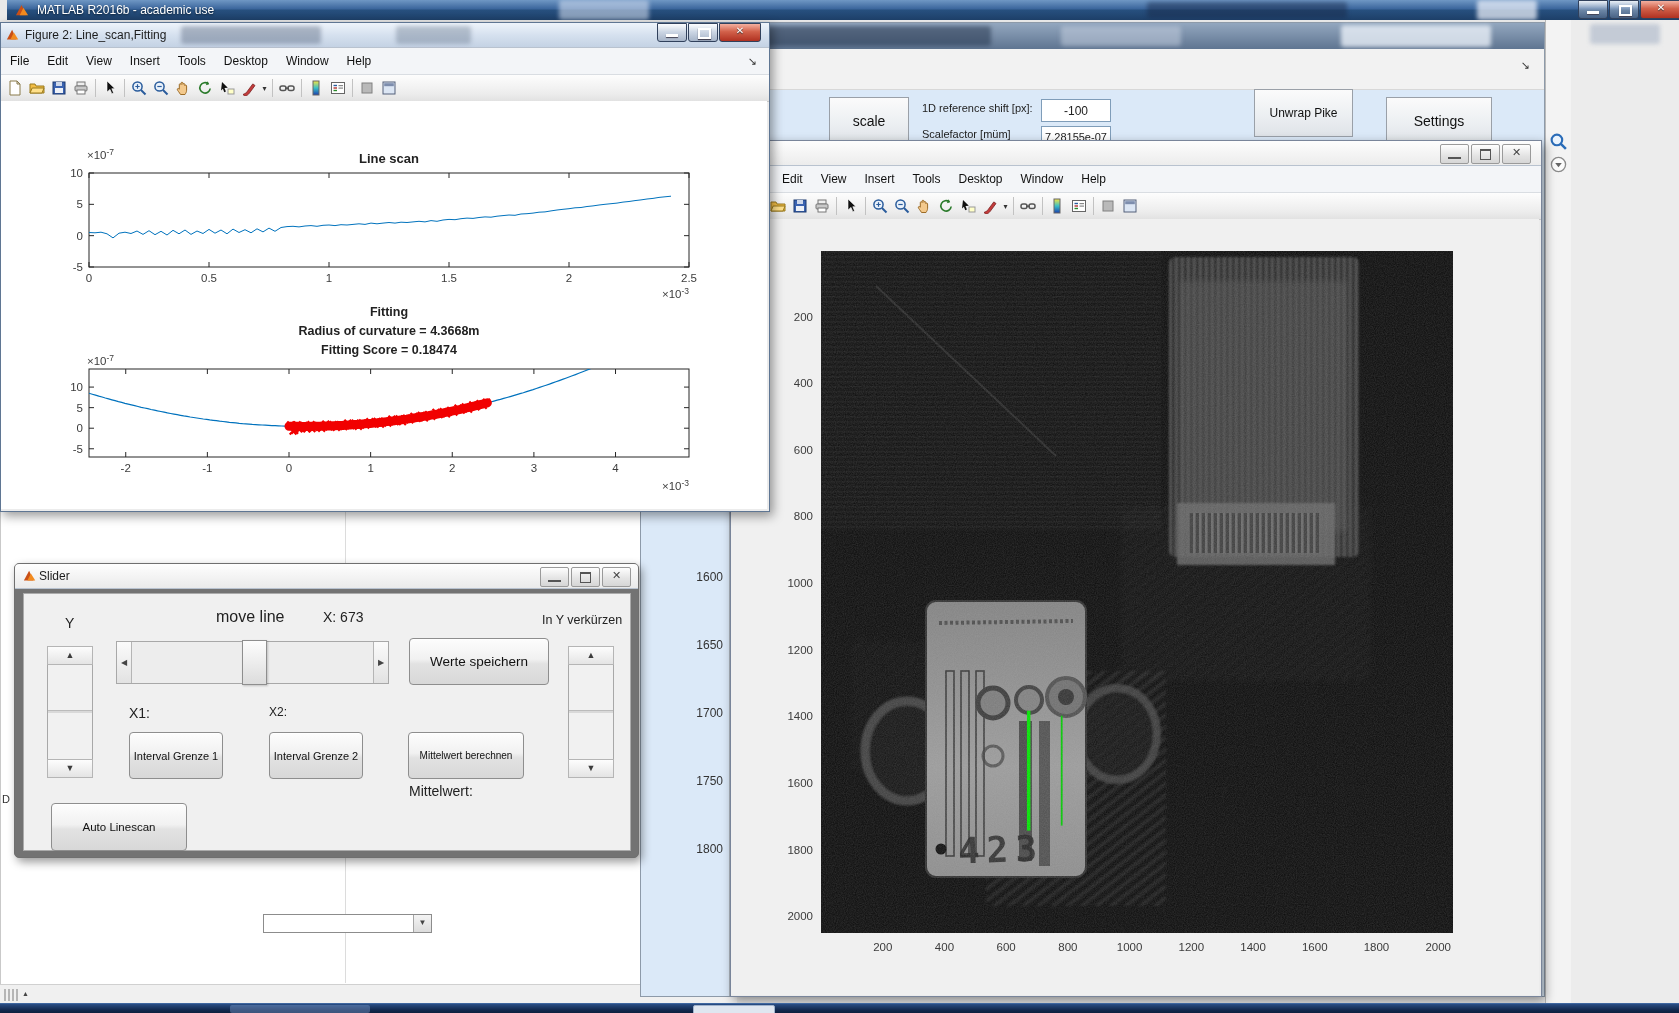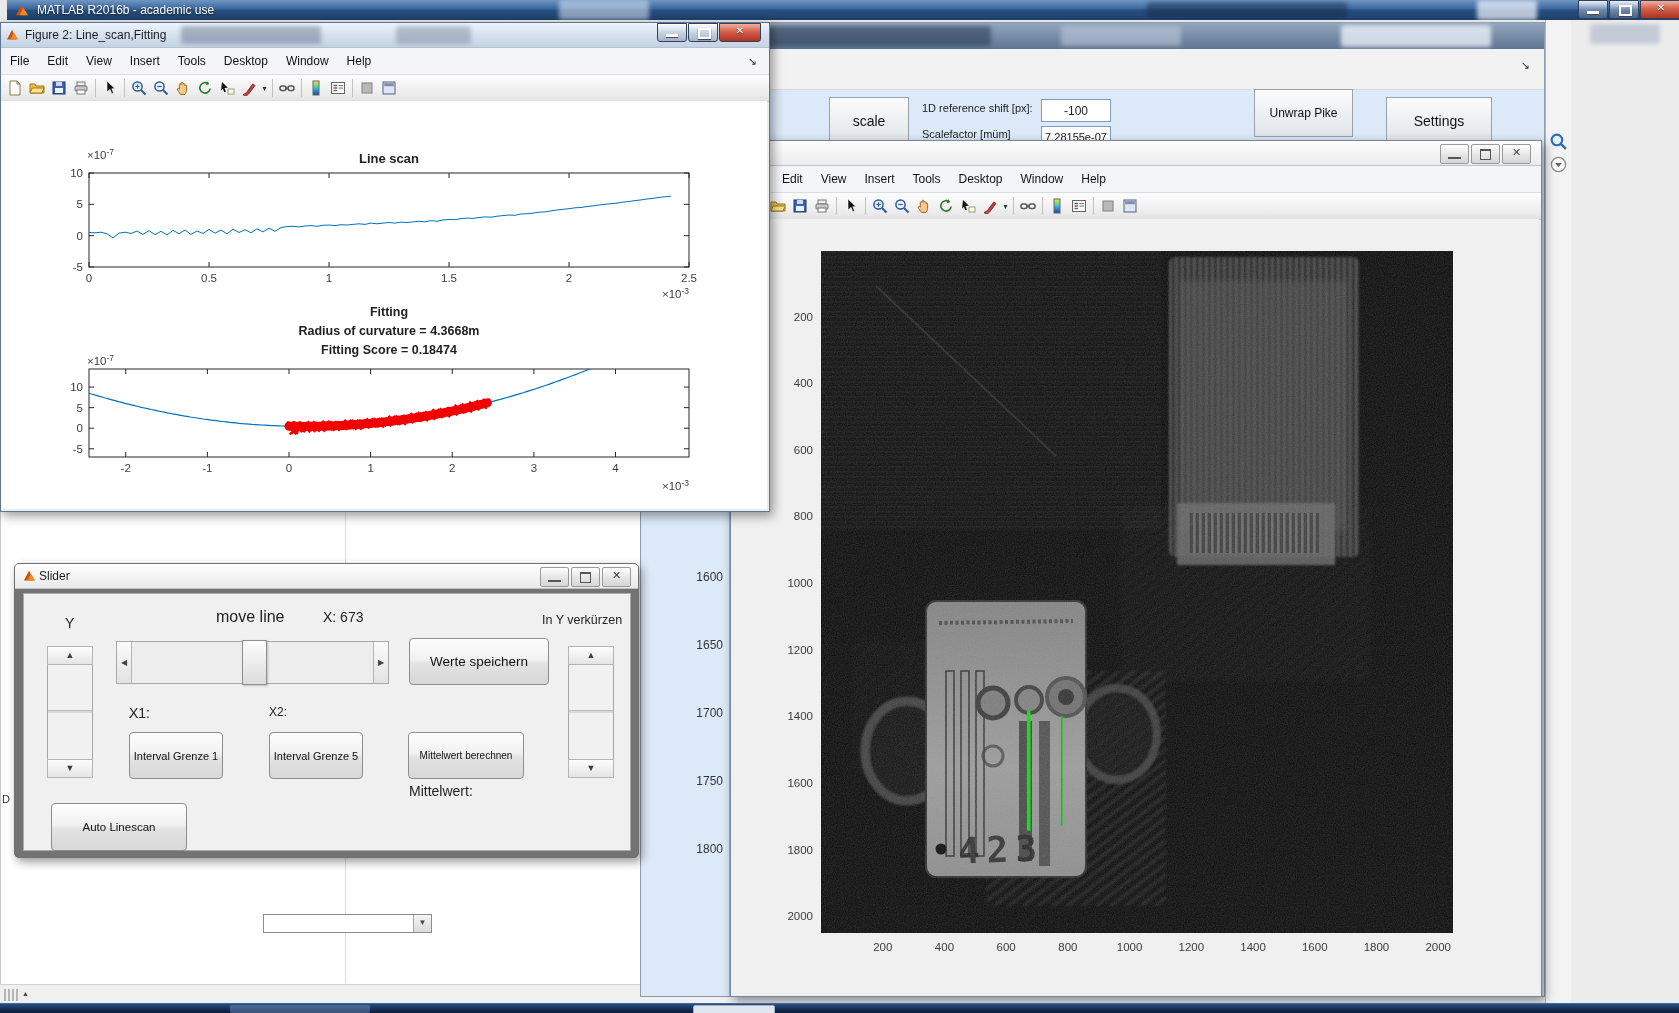--- a/index.html
+++ b/index.html
@@ -725,21 +725,21 @@
       <div class="seam" style="top:63px"></div>
       <div class="arr" style="bottom:-1px;left:-1px;right:-1px">▼</div>
     </div>
 
     <div class="lbl" style="left:114px;top:141px;font-size:14px">X1:</div>
     <div class="lbl" style="left:254px;top:141px;font-size:12px">X2:</div>
     <div class="pbtn" style="left:114px;top:168px;width:92px;height:45px;font-size:11px">
         <span>Interval Grenze 1</span>
       </div>
     <div class="pbtn" style="left:254px;top:168px;width:92px;height:45px;font-size:11px">
-        <span>Interval Grenze 5</span>
+        <span>Interval Grenze 2</span>
       </div>
     <div class="pbtn" style="left:393px;top:168px;width:114px;height:45px;font-size:10px">
         <span>Mittelwert berechnen</span>
       </div>
     <div class="lbl" style="left:394px;top:219px;font-size:14px">Mittelwert:</div>
     <div class="pbtn" style="left:36px;top:239px;width:134px;height:46px;font-size:11.5px">
         <span>Auto Linescan</span>
       </div>
   </div>
 

